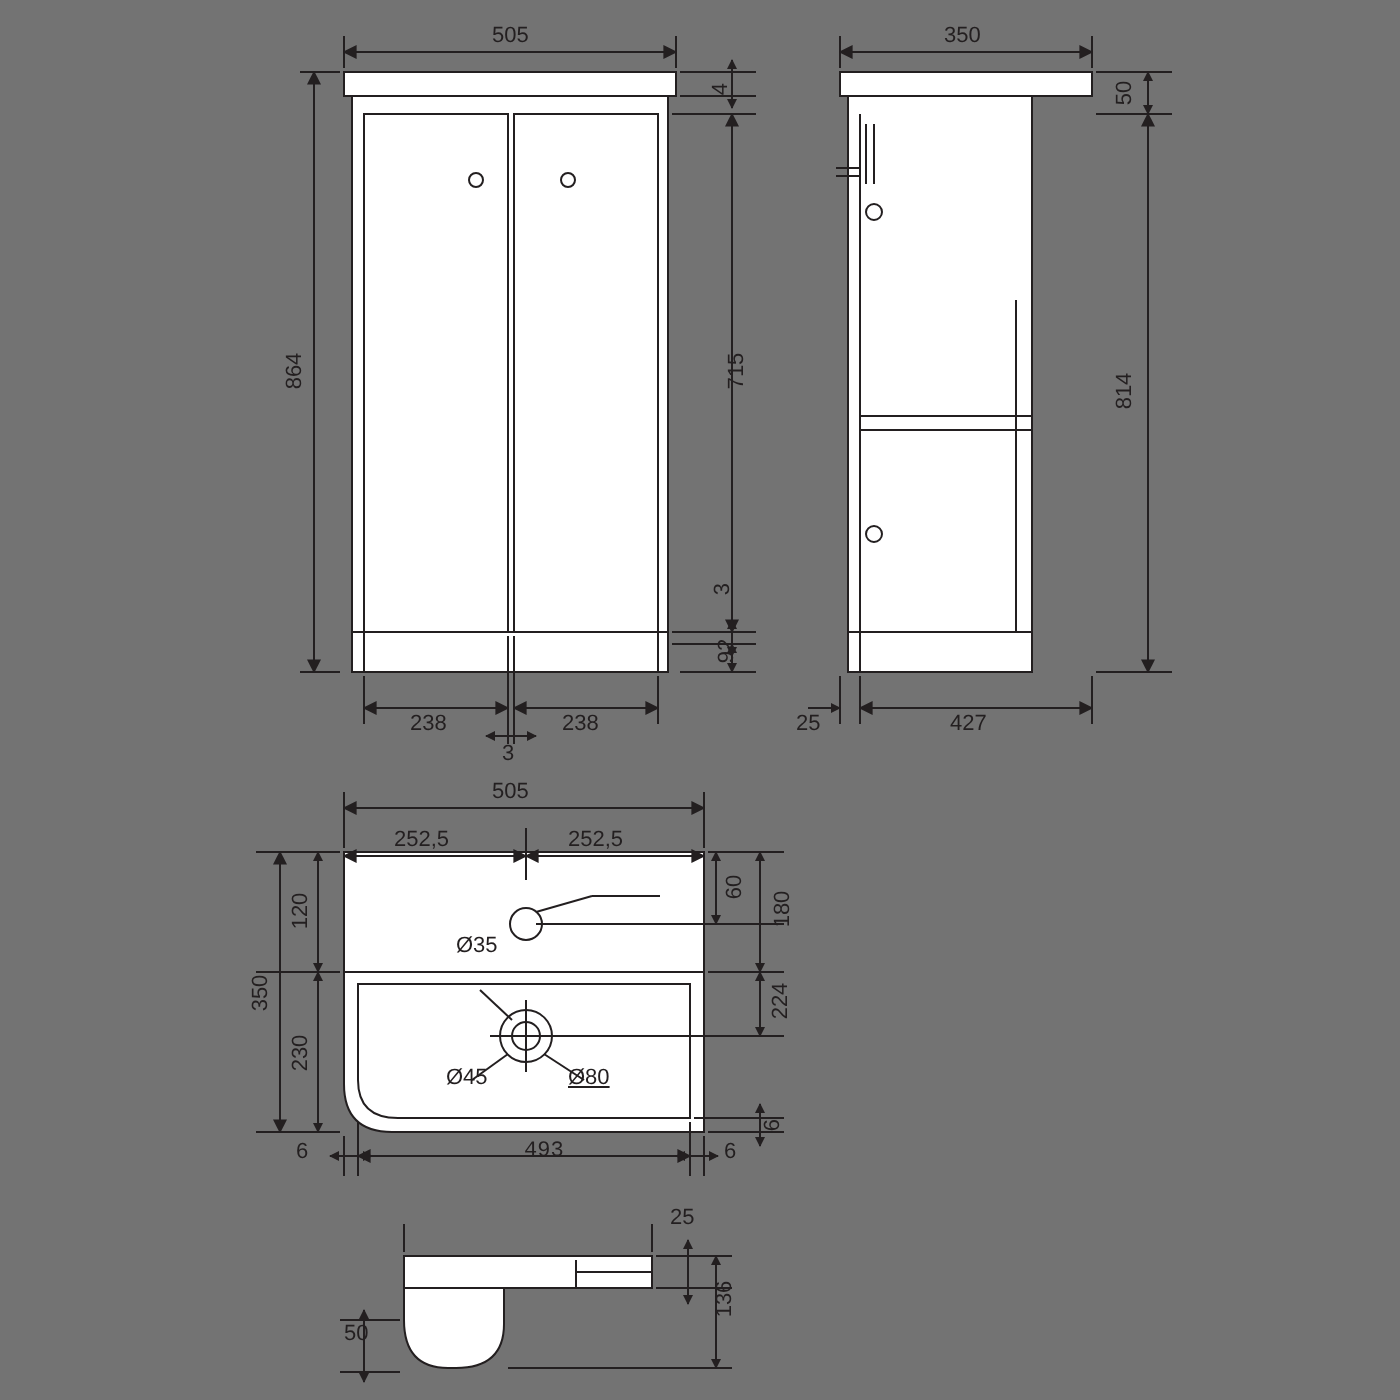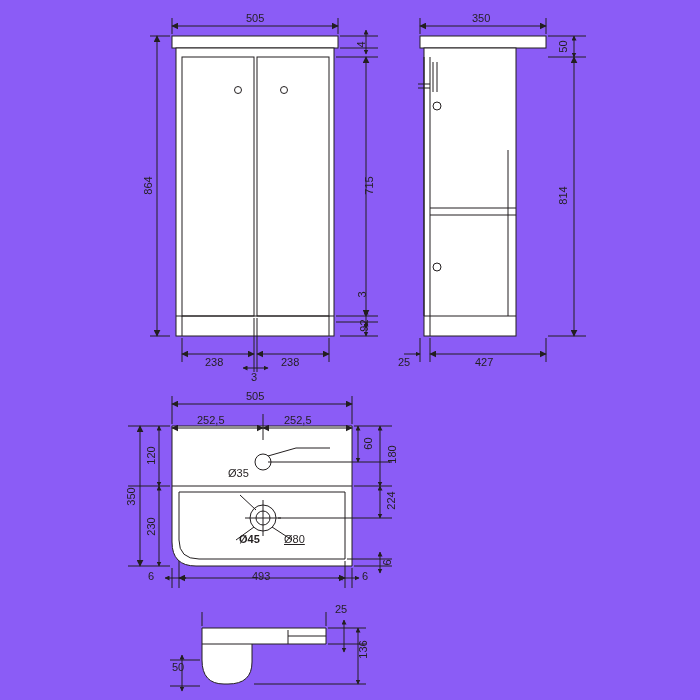--- a/index.html
+++ b/index.html
@@ -7,21 +7,21 @@
     padding: 0;
     background: #ffffff;
   }
   body {
     font-family: "Liberation Sans", sans-serif;
   }
   #sheet {
     position: relative;
     width: 700px;
     height: 700px;
-    background: #8b5cf6;
+    background: #737373;
     overflow: hidden;
   }
   svg.draw {
     position: absolute;
     left: 0;
     top: 0;
     width: 700px;
     height: 700px;
   }
   .dimtext {
@@ -230,24 +230,24 @@
   <div class="dimtext" style="left:246px; top:391px;">505</div>
   <div class="dimtext" style="left:197px; top:415px;">252,5</div>
   <div class="dimtext" style="left:284px; top:415px;">252,5</div>
   <div class="dimtext rot" style="left:122px; top:491px; transform:rotate(-90deg);">350</div>
   <div class="dimtext rot" style="left:142px; top:450px; transform:rotate(-90deg);">120</div>
   <div class="dimtext rot" style="left:142px; top:521px; transform:rotate(-90deg);">230</div>
   <div class="dimtext rot" style="left:362px; top:438px; transform:rotate(-90deg);">60</div>
   <div class="dimtext rot" style="left:383px; top:449px; transform:rotate(-90deg);">180</div>
   <div class="dimtext rot" style="left:382px; top:495px; transform:rotate(-90deg);">224</div>
   <div class="dimtext rot" style="left:384px; top:557px; transform:rotate(-90deg);">6</div>
-  <div class="dimtext" style="left:252px; top:571px;">493</div>
+  <div class="dimtext" style="left:262px; top:571px;font-family:Liberation Mono, monospace;">493</div>
   <div class="dimtext" style="left:148px; top:571px;">6</div>
   <div class="dimtext" style="left:362px; top:571px;">6</div>
   <div class="dimtext" style="left:228px; top:468px;">Ø35</div>
-  <div class="dimtext" style="left:239px; top:534px;font-weight:bold;">Ø45</div>
+  <div class="dimtext" style="left:223px; top:534px;">Ø45</div>
   <div class="dimtext" style="left:284px; top:534px;text-decoration:underline;">Ø80</div>
 
   <div class="dimtext" style="left:335px; top:604px;">25</div>
   <div class="dimtext rot" style="left:354px; top:644px; transform:rotate(-90deg);">136</div>
   <div class="dimtext" style="left:172px; top:662px;">50</div>
 
 </div>
 
 </body></html>

